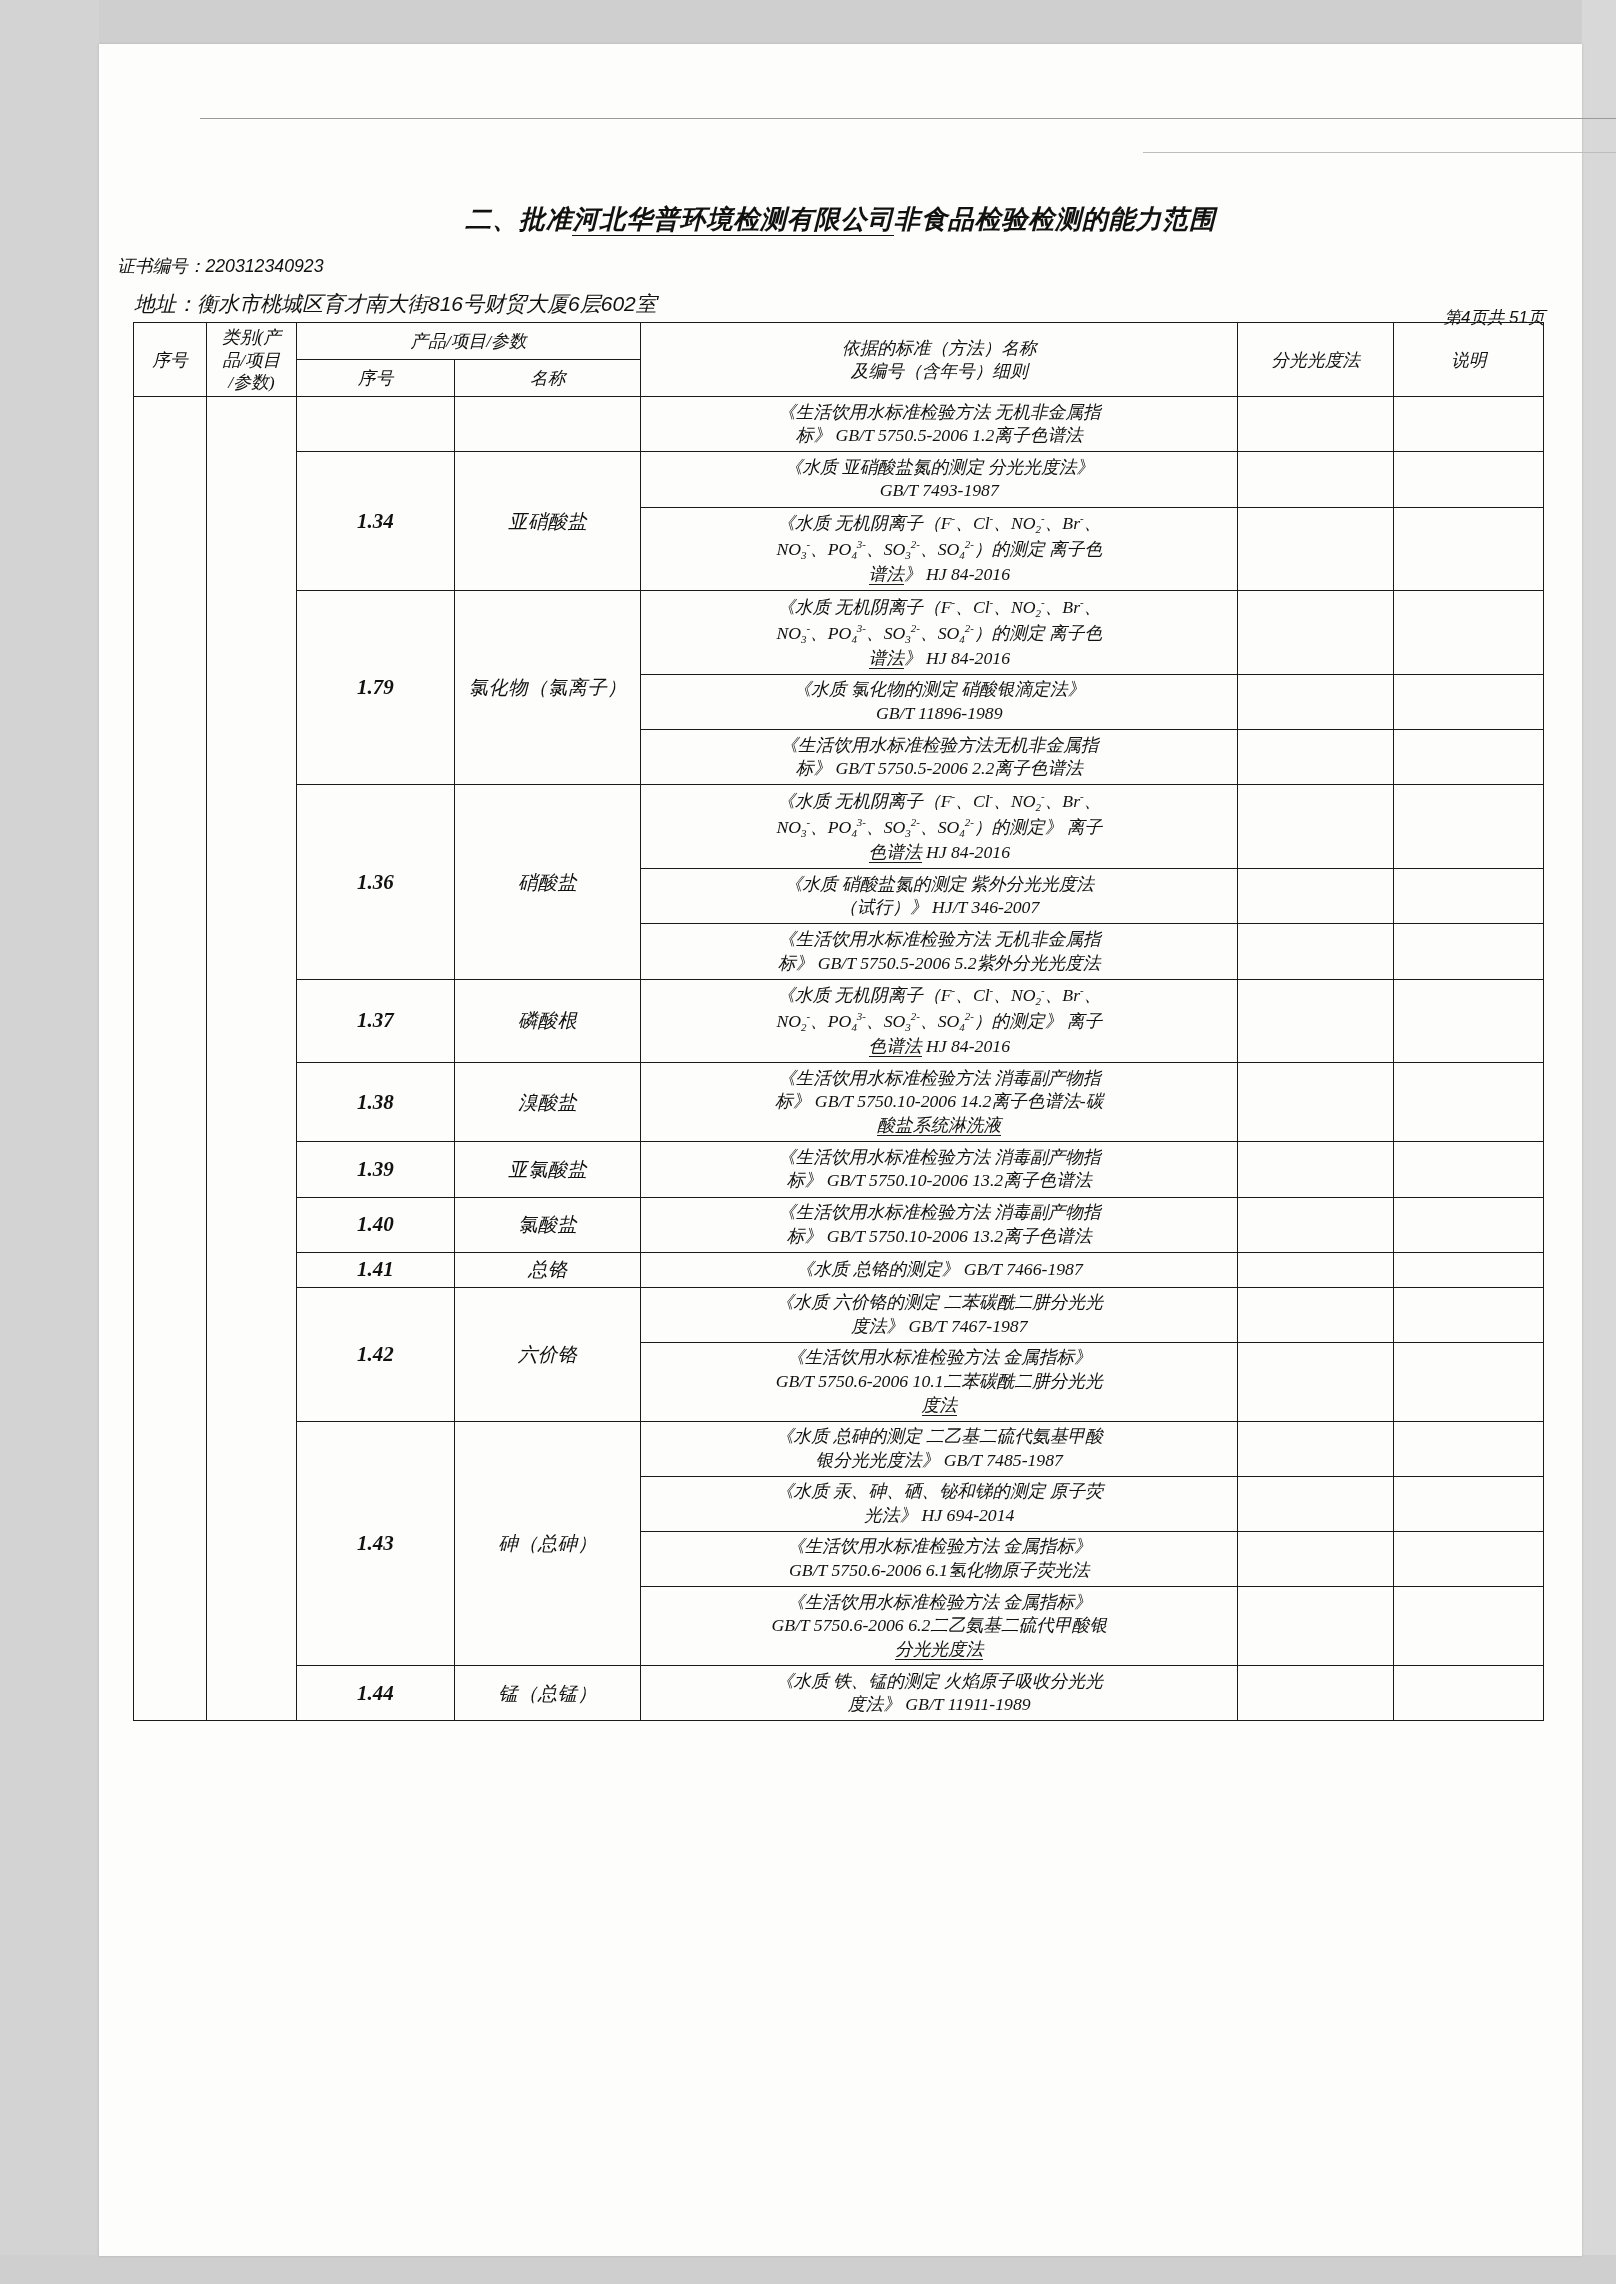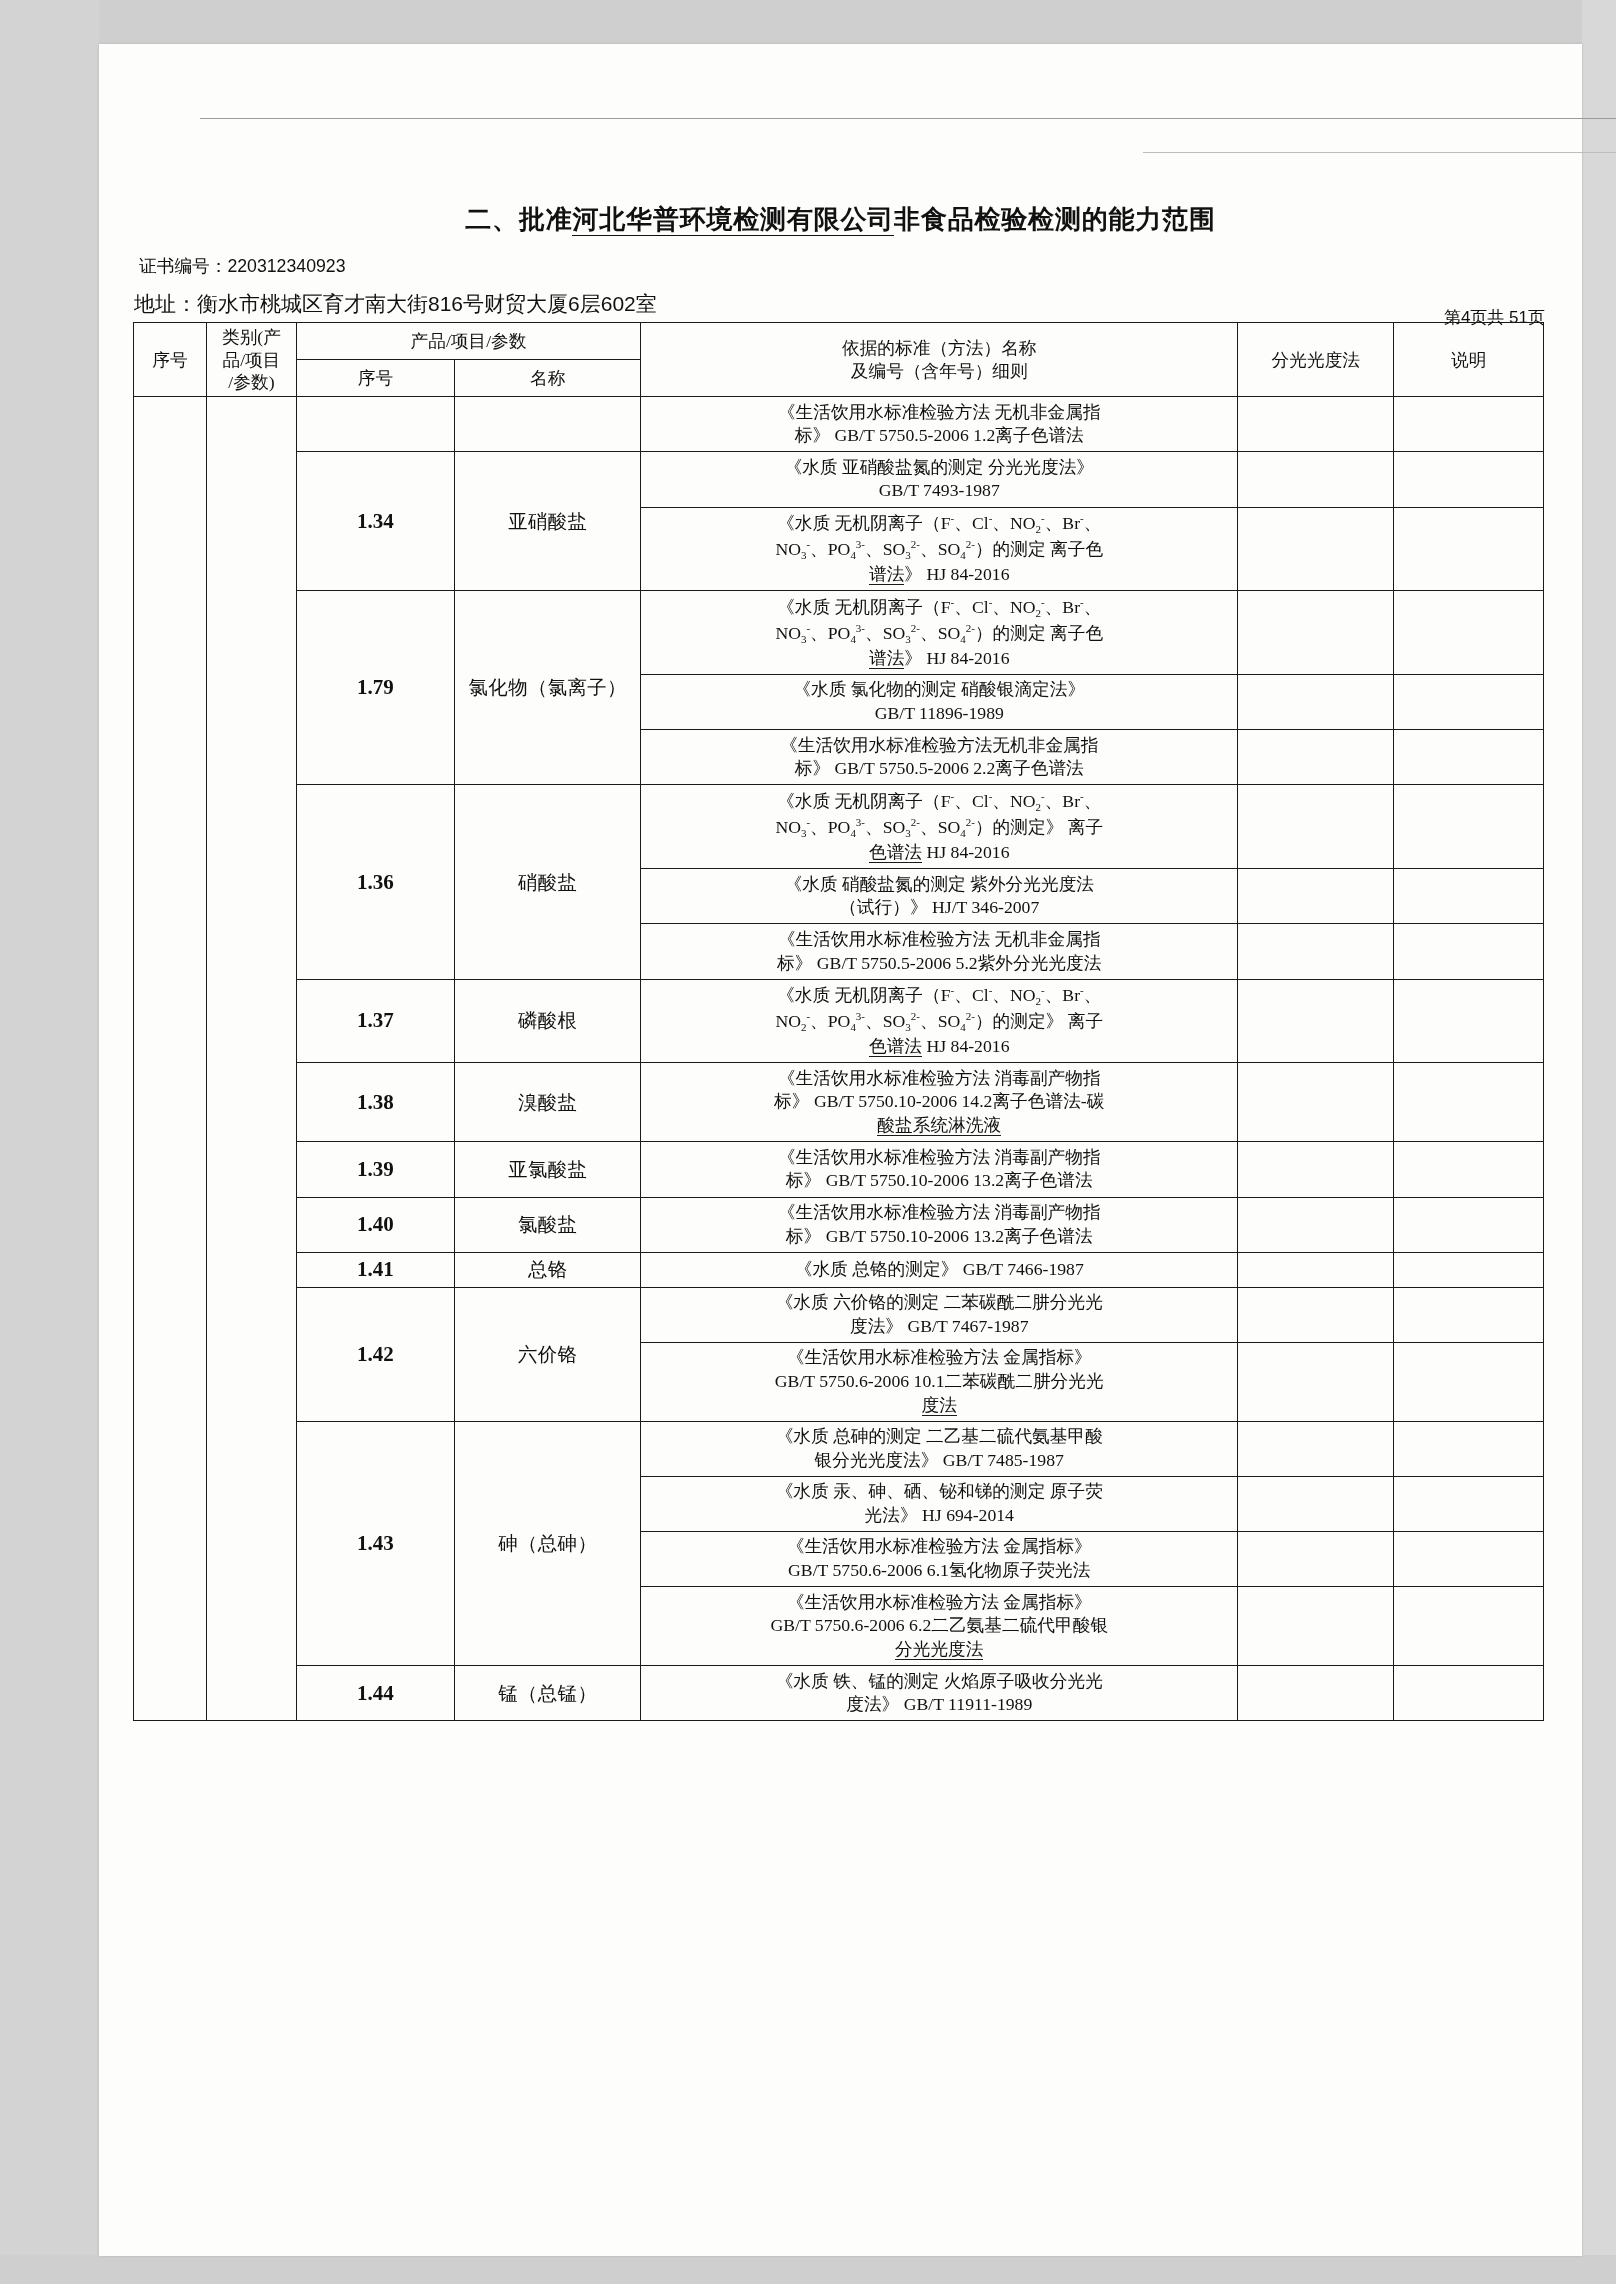--- a/index.html
+++ b/index.html
@@ -10,20 +10,21 @@
   body {
     font-family: "Liberation Serif", "DejaVu Serif", serif;
   }
   .page {
     position: relative;
     width: 1616px;
     height: 2284px;
     margin: 0 auto;
     background: #8b5cf6;
     overflow: hidden;
+    font-style: italic;
   }
   
   .scan-edge-top {
     position: absolute;
     left: 0; top: 0;
     width: 1616px; height: 44px;
     background: #cfcfcf;
   }
   .scan-edge-left {
     position: absolute;
@@ -75,21 +76,21 @@
     letter-spacing: 0.8px;
     color: #111;
   }
   .doc-title .ul {
     border-bottom: 1.7px solid #111;
     padding-bottom: 0.8px;
   }
 
   .cert-no {
     position: absolute;
-    left: 40px; top: 210px;
+    left: 18px; top: 210px;
     font-size: 17.7px;
     color: #111;
     font-family: "Liberation Sans", sans-serif;
   }
   .addr {
     position: absolute;
     left: 35px; top: 246px;
     font-size: 21px;
     color: #111;
     font-family: "Liberation Sans", sans-serif;

